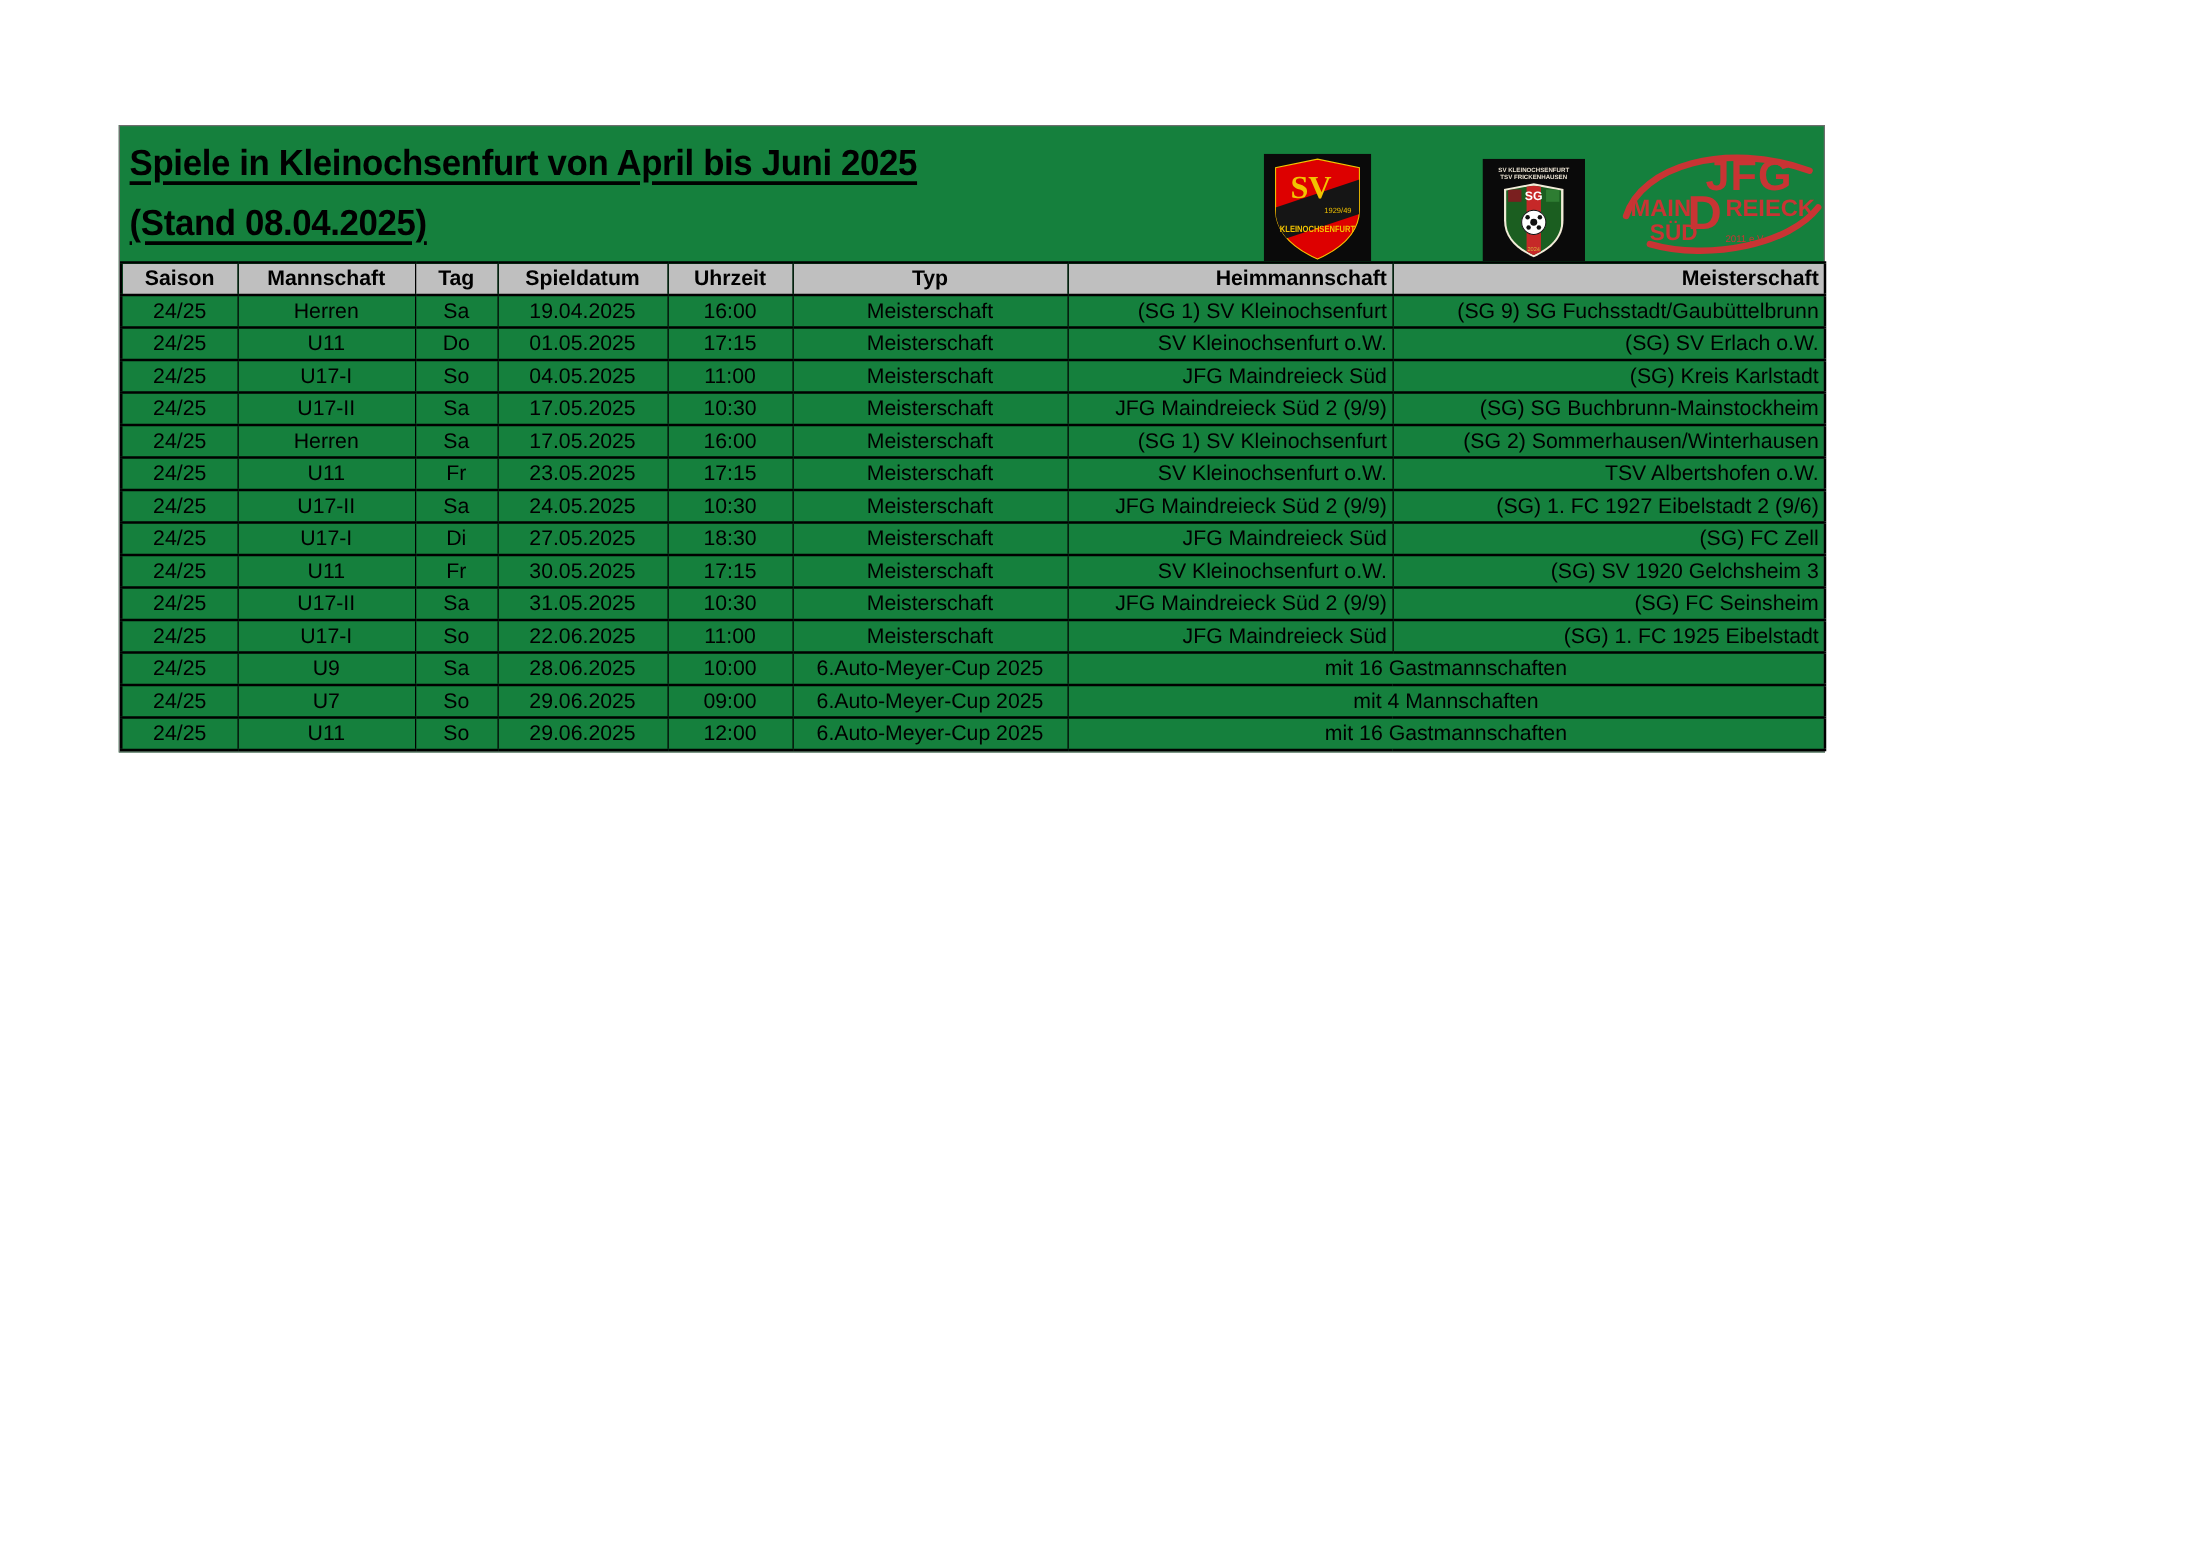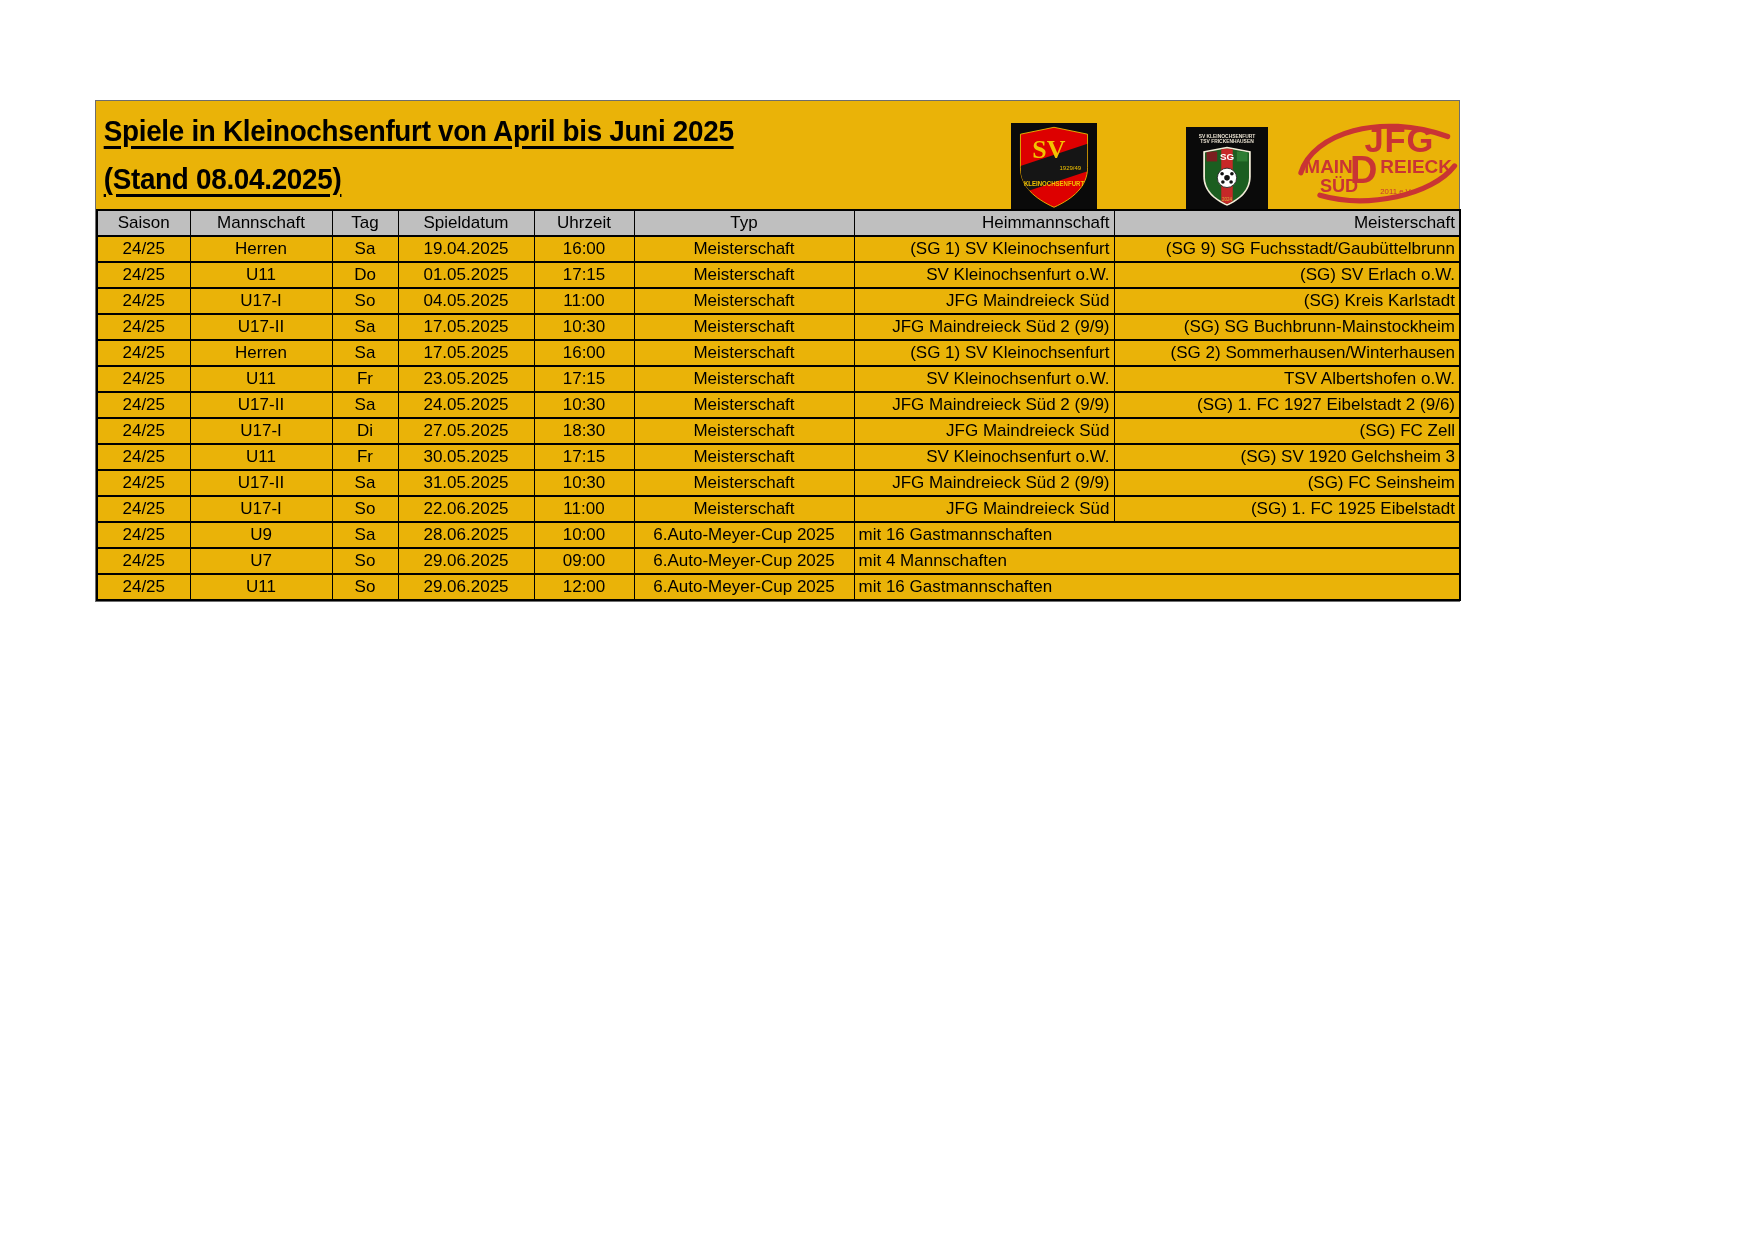--- a/index.html
+++ b/index.html
@@ -2,21 +2,21 @@
 <html><head>
 <meta charset="utf-8">
 <style>
   html,body { margin:0; padding:0; background:#ffffff; }
   body {
     width:1754px; height:1240px; position:relative; overflow:hidden;
     font-family:"Liberation Sans", sans-serif; color:#000;
   }
   .box {
     position:absolute; left:95px; top:100px; width:1363px;
-    border:1px solid #6e6e6e; background:#eab308;
+    border:1px solid #6e6e6e; background:#15803d;
   }
   .title-block { position:relative; height:108px; }
   .title-line {
     margin:0; padding:0 0 0 8px;
     font-size:29px; font-weight:bold; letter-spacing:-0.3px;
     text-decoration:underline; text-decoration-thickness:3px; text-underline-offset:5px;
     transform:scaleX(0.96); transform-origin:left center;
     white-space:nowrap;
   }
   .title-line.first { padding-top:14px; }
@@ -32,24 +32,24 @@
     font-size:17px;
   }
   table.schedule th, table.schedule td {
     border-left:1px solid #000; border-right:1px solid #000;
     border-top:2px solid #000; border-bottom:2px solid #000;
     height:24px; padding:0 4px; text-align:center;
     overflow:hidden; white-space:nowrap;
   }
   table.schedule { border:2px solid #000; }
   table.schedule th {
-    background:#bfbfbf; font-weight:normal;
+    background:#bfbfbf; font-weight:bold;
   }
   table.schedule th.left, table.schedule td.left { text-align:right; padding-left:5px; }
-  table.schedule td.center { text-align:left; }
+  table.schedule td.center { text-align:center; }
 
   .col-saison { width:93px; }
   .col-mannschaft { width:142px; }
   .col-tag { width:66px; }
   .col-spieldatum { width:136px; }
   .col-uhrzeit { width:100px; }
   .col-typ { width:220px; }
   .col-heim { width:260px; }
   .col-gast { width:346px; }
 

